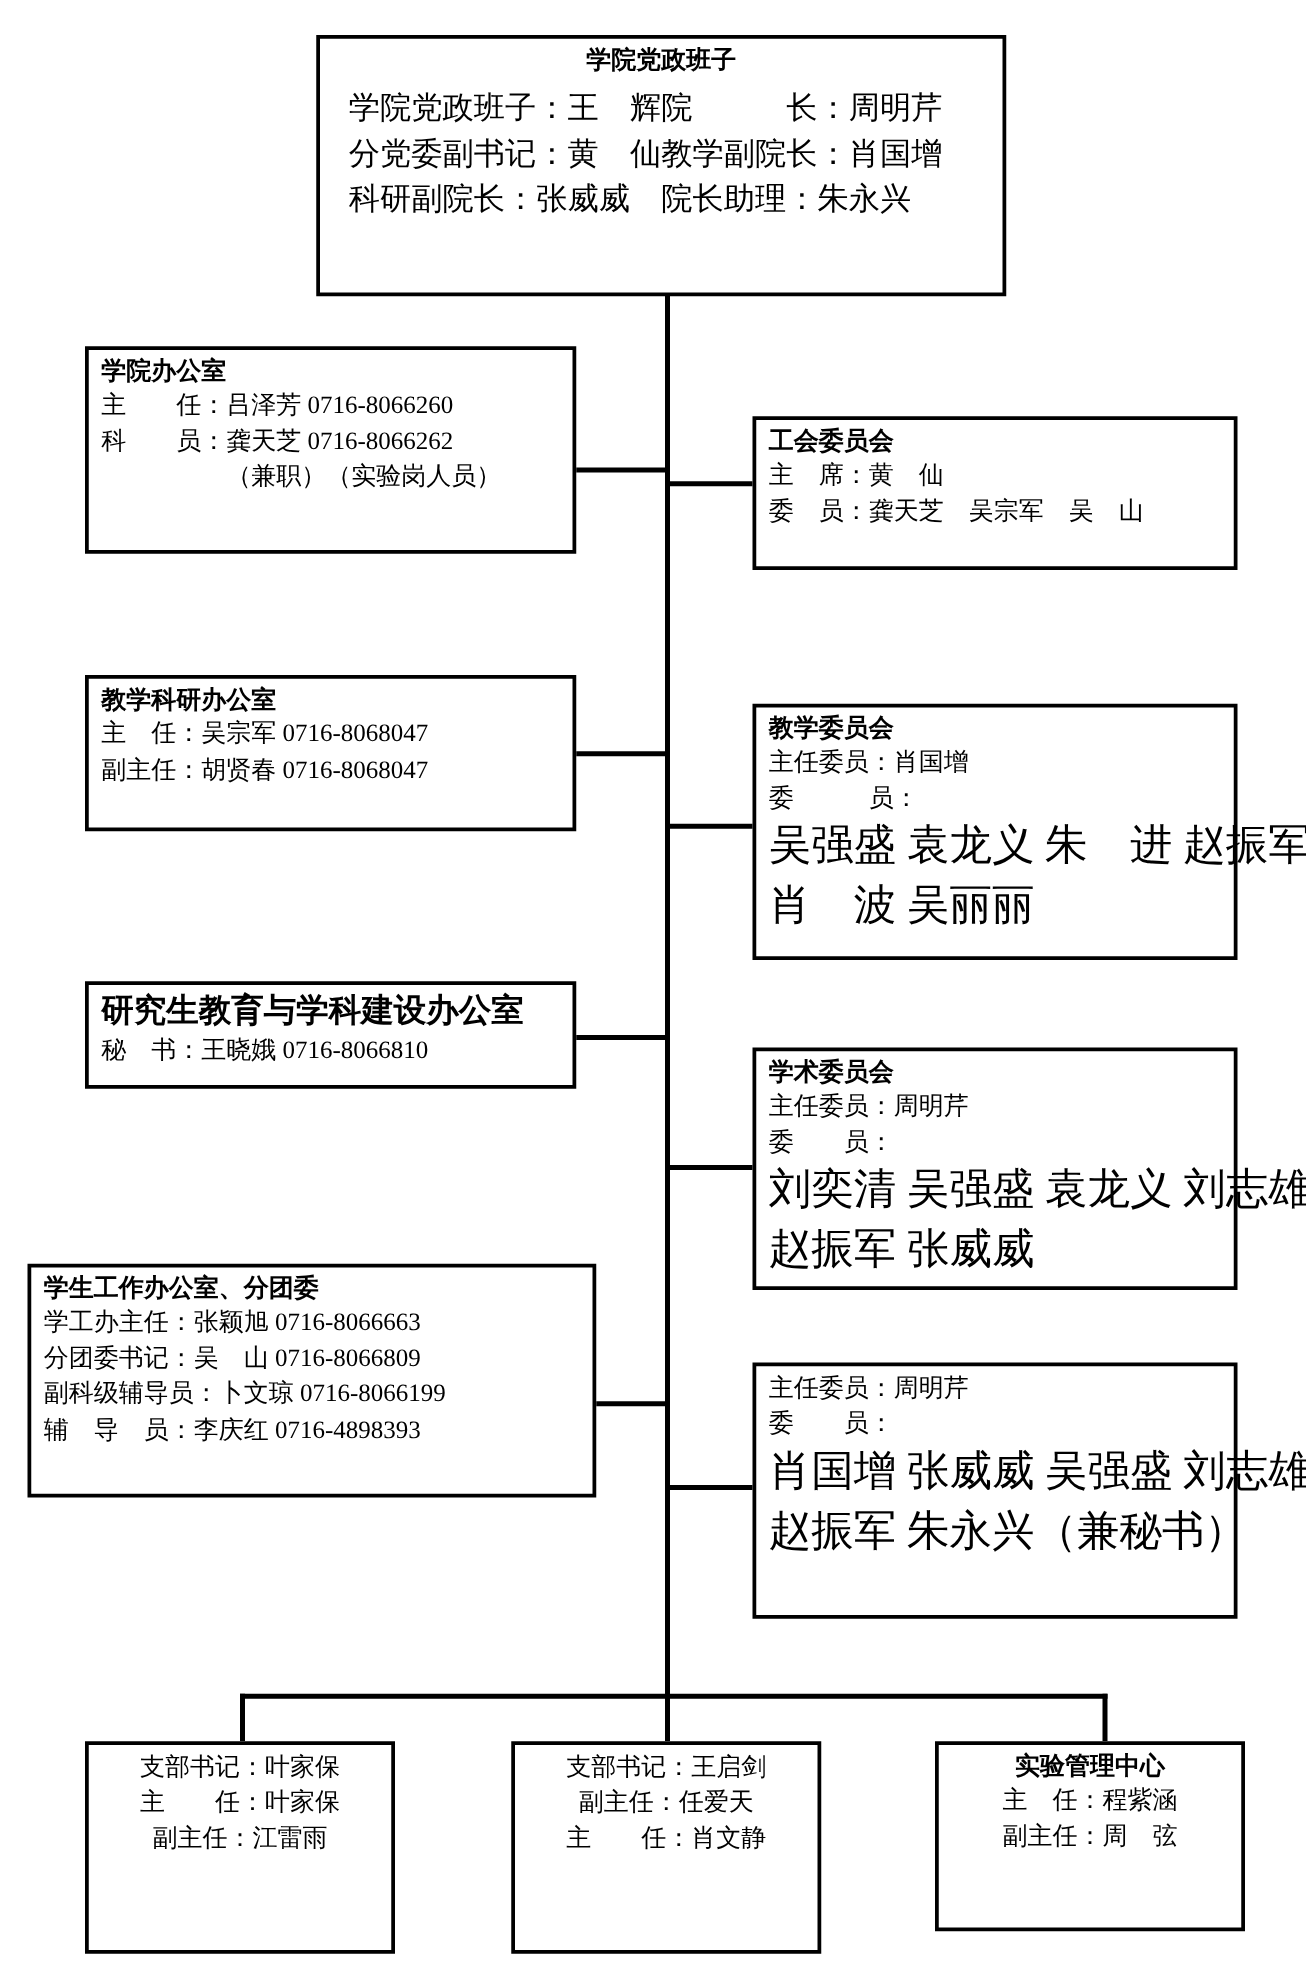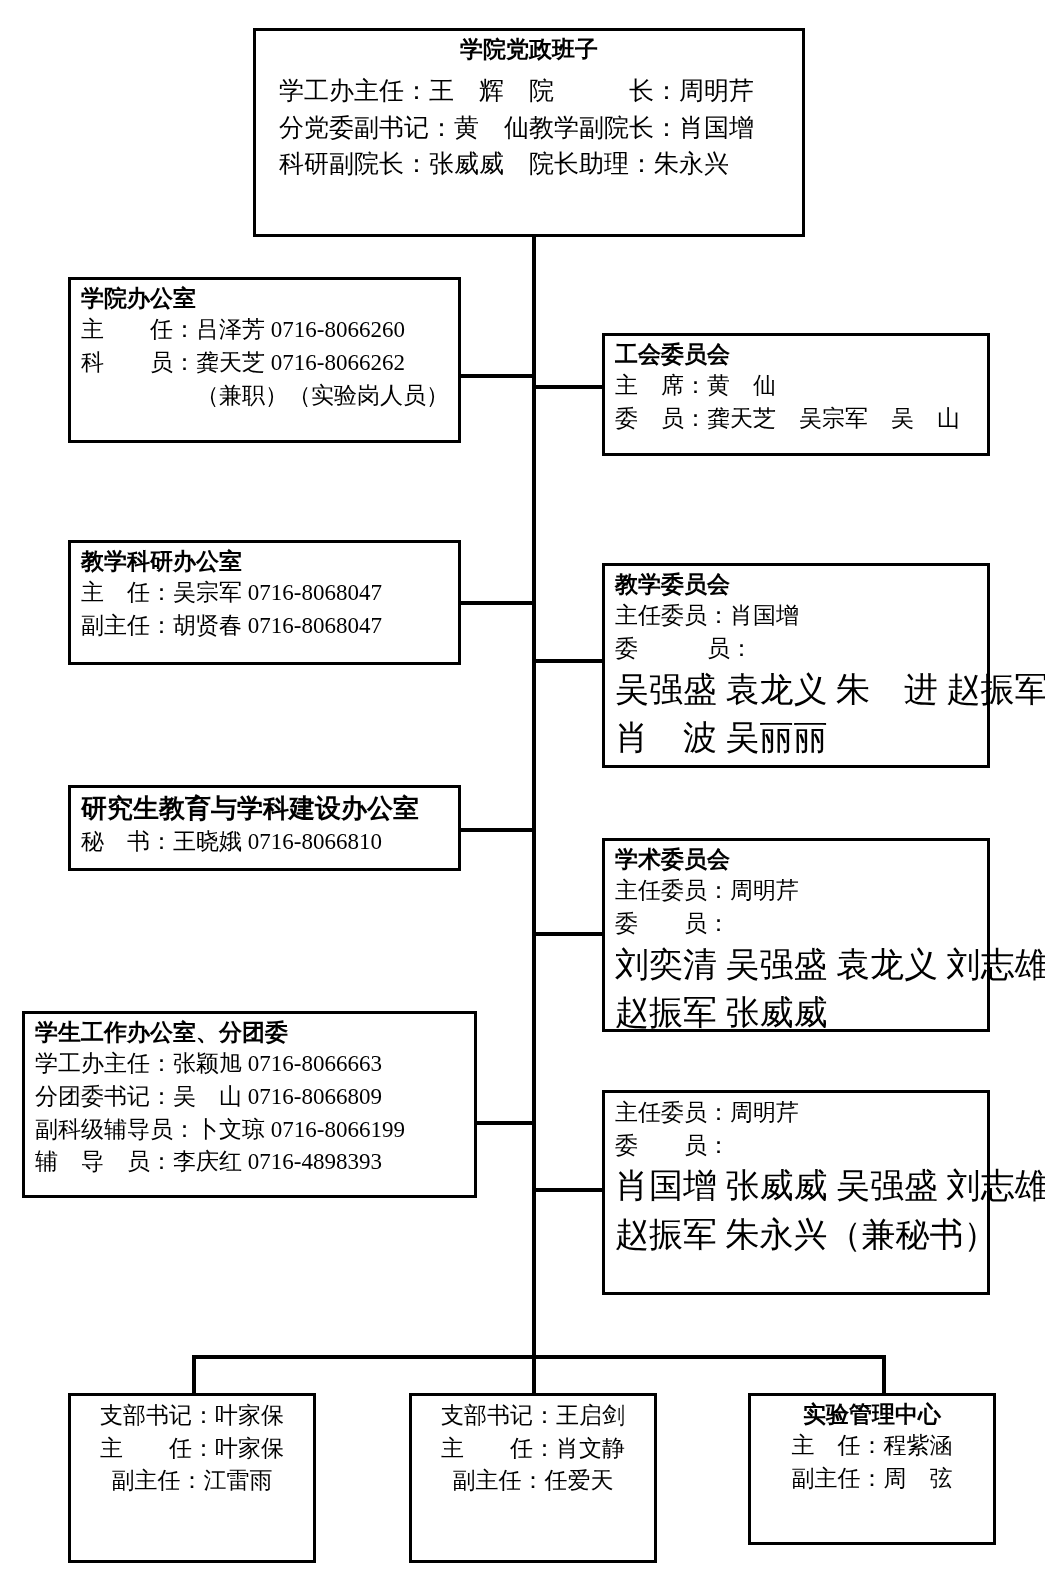--- a/index.html
+++ b/index.html
@@ -28,29 +28,29 @@
   }
   .line {
     position: absolute;
     background: #000000;
   }
   .vline { width: 4px; }
   .hline { height: 4px; }
 
   .title {
     font-weight: bold;
-    font-size: 23px;
+    font-size: 20px;
     line-height: 1.32;
     white-space: pre;
   }
   .title-center { text-align: center; }
   .title-left { text-align: left; }
 
   .row {
-    font-size: 23px;
+    font-size: 20px;
     line-height: 1.42;
     white-space: pre;
   }
   .row-center { text-align: center; }
   .row-left { text-align: left; }
 
   
   .toprow {
     display: flex;
     justify-content: center;
@@ -64,21 +64,21 @@
 </style>
 </head>
 <body>
 
 <div id="chart">
 
   <div class="box" style="left:253px; top:28px; width:552px; height:209px;">
     <div class="title title-center">学院党政班子</div>
     <div style="height:8px"></div>
     <div class="toprow">
-      <span class="c1">学工办主任：王　辉</span>
+      <span class="c1">学院党政班子：王　辉</span>
       <span class="c2">院　　　长：周明芹</span>
     </div>
     <div class="toprow">
       <span class="c1">分党委副书记：黄　仙</span>
       <span class="c2">教学副院长：肖国增</span>
     </div>
     <div class="toprow">
       <span class="c1">科研副院长：张威威</span>
       <span class="c2">院长助理：朱永兴</span>
     </div>
@@ -158,22 +158,22 @@
   </div>
 
   <div class="box" style="left:68px; top:1393px; width:248px; height:170px;">
     <div class="row row-center">支部书记：叶家保</div>
     <div class="row row-center">主　　任：叶家保</div>
     <div class="row row-center">副主任：江雷雨</div>
   </div>
 
   <div class="box" style="left:409px; top:1393px; width:248px; height:170px;">
     <div class="row row-center">支部书记：王启剑</div>
+    <div class="row row-center">副主任：任爱天</div>
     <div class="row row-center">主　　任：肖文静</div>
-    <div class="row row-center">副主任：任爱天</div>
   </div>
 
   <div class="box" style="left:748px; top:1393px; width:248px; height:152px;">
     <div class="title title-center">实验管理中心</div>
     <div class="row row-center">主　任：程紫涵</div>
     <div class="row row-center">副主任：周　弦</div>
   </div>
 
 </div>
 

